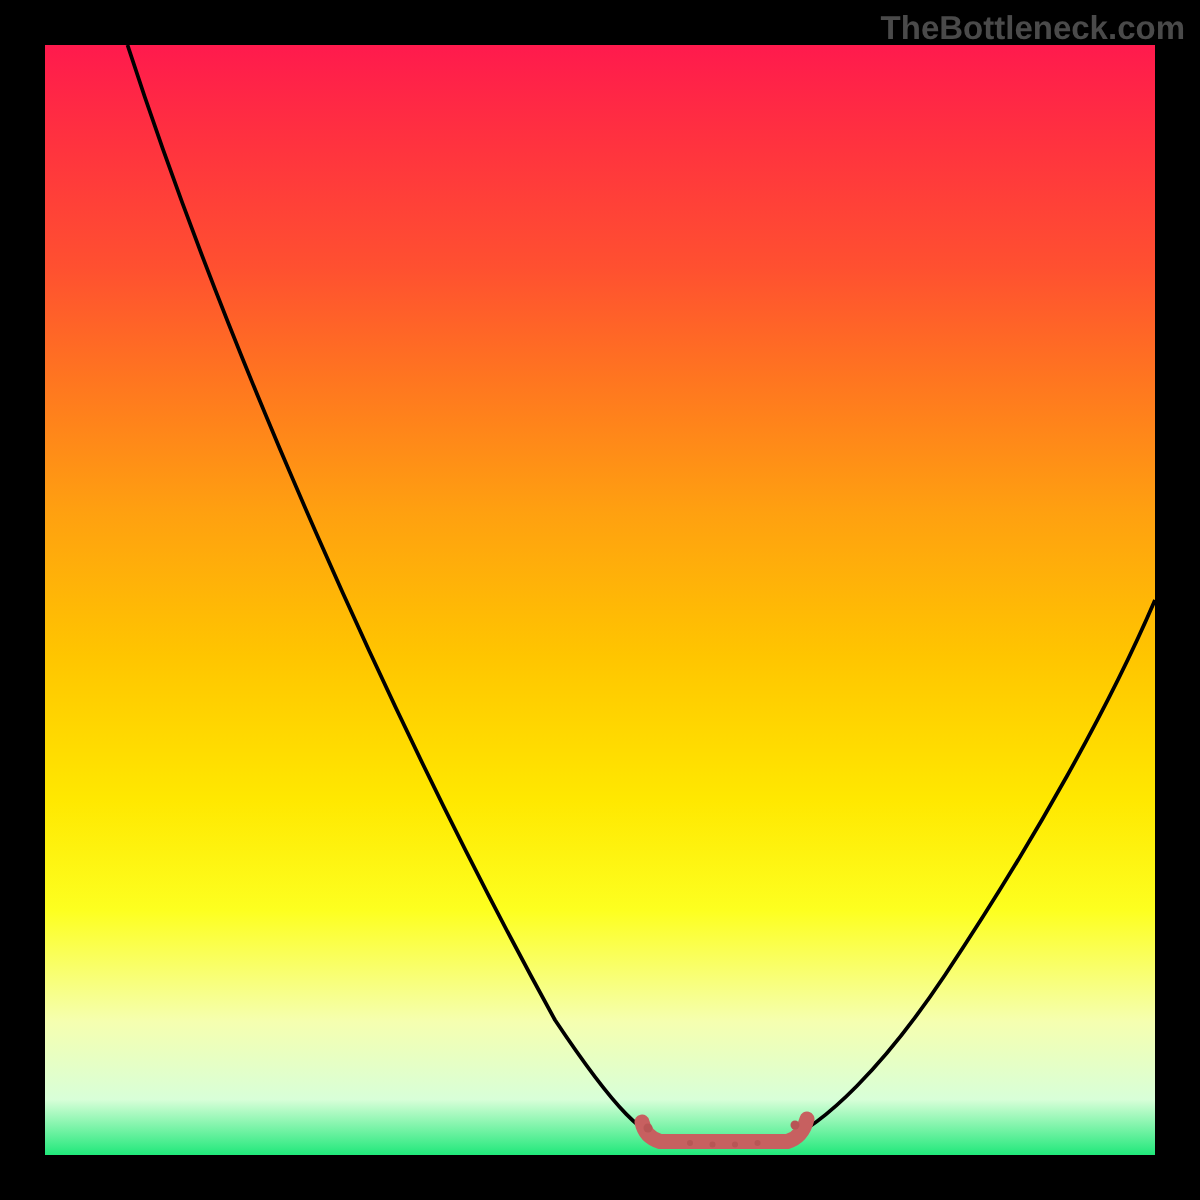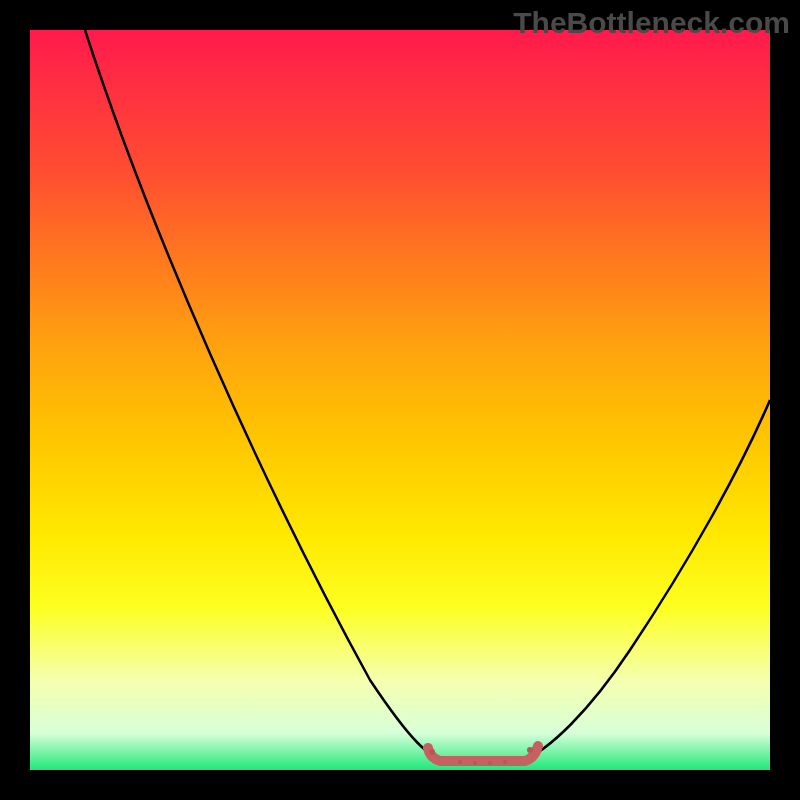--- a/index.html
+++ b/index.html
@@ -9,21 +9,21 @@
     background: #000;
     position: relative;
     font-family: Arial, sans-serif;
     overflow: hidden;
   }
   .watermark {
     position: absolute;
     top: 6px;
     right: 10px;
     color: #4a4a4a;
-    font-size: 30px;
+    font-size: 22px;
     font-weight: bold;
     z-index: 10;
   }
   .plot-area {
     position: absolute;
     left: 30px;
     top: 30px;
     width: 740px;
     height: 740px;
     overflow: hidden;

